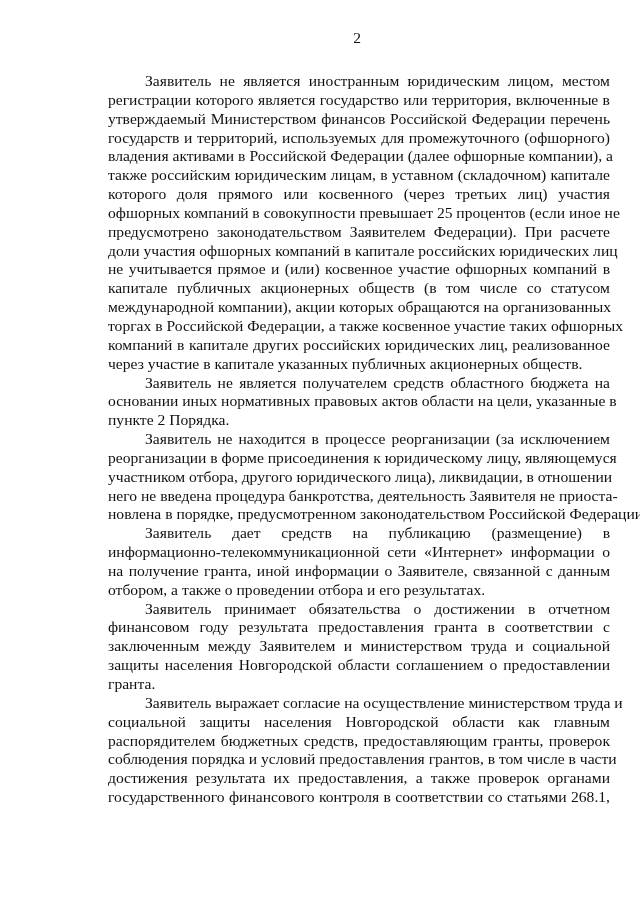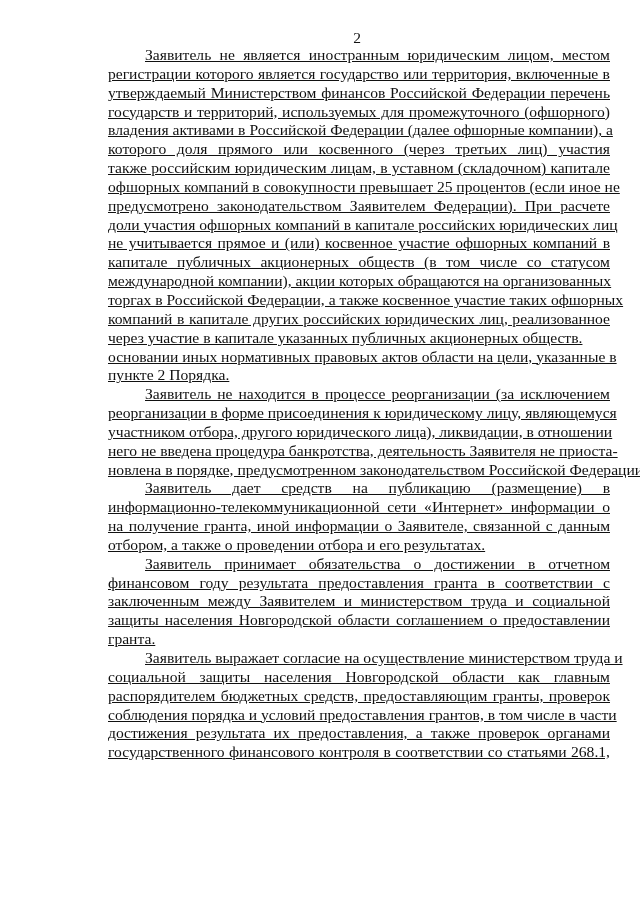--- a/index.html
+++ b/index.html
@@ -21,24 +21,23 @@
     left: 0;
     width: 100%;
     text-align: center;
     padding-left: 74px;
     box-sizing: border-box;
     font-size: 15.5px;
     line-height: 18px;
   }
   .body-text {
     position: absolute;
-    top: 46px;
+    top: 72px;
     left: 108px;
     width: 502px;
-    text-decoration: underline;
   }
   .line {
     display: block;
     text-align: justify;
     text-align-last: justify;
     white-space: nowrap;
     height: 18.85px;
     overflow: visible;
   }
   .line.first {
@@ -54,34 +53,35 @@
 <div class="page-number">2</div>
 
 <div class="body-text">
 
   <div class="para-block">
     <span class="line first">Заявитель не является иностранным юридическим лицом, местом</span>
     <span class="line">регистрации которого является государство или территория, включенные в</span>
     <span class="line">утверждаемый Министерством финансов Российской Федерации перечень</span>
     <span class="line">государств и территорий, используемых для промежуточного (офшорного)</span>
     <span class="line">владения активами в Российской Федерации (далее офшорные компании), а</span>
+    <span class="line">также российским юридическим лицам, в уставном (складочном) капитале</span>
     <span class="line">которого доля прямого или косвенного (через третьих лиц) участия</span>
-    <span class="line">также российским юридическим лицам, в уставном (складочном) капитале</span>
     <span class="line">офшорных компаний в совокупности превышает 25 процентов (если иное не</span>
     <span class="line">предусмотрено законодательством Заявителем Федерации). При расчете</span>
     <span class="line">доли участия офшорных компаний в капитале российских юридических лиц</span>
     <span class="line">не учитывается прямое и (или) косвенное участие офшорных компаний в</span>
     <span class="line">капитале публичных акционерных обществ (в том числе со статусом</span>
     <span class="line">международной компании), акции которых обращаются на организованных</span>
     <span class="line">торгах в Российской Федерации, а также косвенное участие таких офшорных</span>
     <span class="line">компаний в капитале других российских юридических лиц, реализованное</span>
     <span class="line last">через участие в капитале указанных публичных акционерных обществ.</span>
   </div>
 
   <div class="para-block">
+    <span class="line first">Заявитель не является получателем средств областного бюджета на</span>
     <span class="line">основании иных нормативных правовых актов области на цели, указанные в</span>
     <span class="line last">пункте 2 Порядка.</span>
   </div>
 
   <div class="para-block">
     <span class="line first">Заявитель не находится в процессе реорганизации (за исключением</span>
     <span class="line">реорганизации в форме присоединения к юридическому лицу, являющемуся</span>
     <span class="line">участником отбора, другого юридического лица), ликвидации, в отношении</span>
     <span class="line">него не введена процедура банкротства, деятельность Заявителя не приоста-</span>
     <span class="line last">новлена в порядке, предусмотренном законодательством Российской Федерации.</span>

